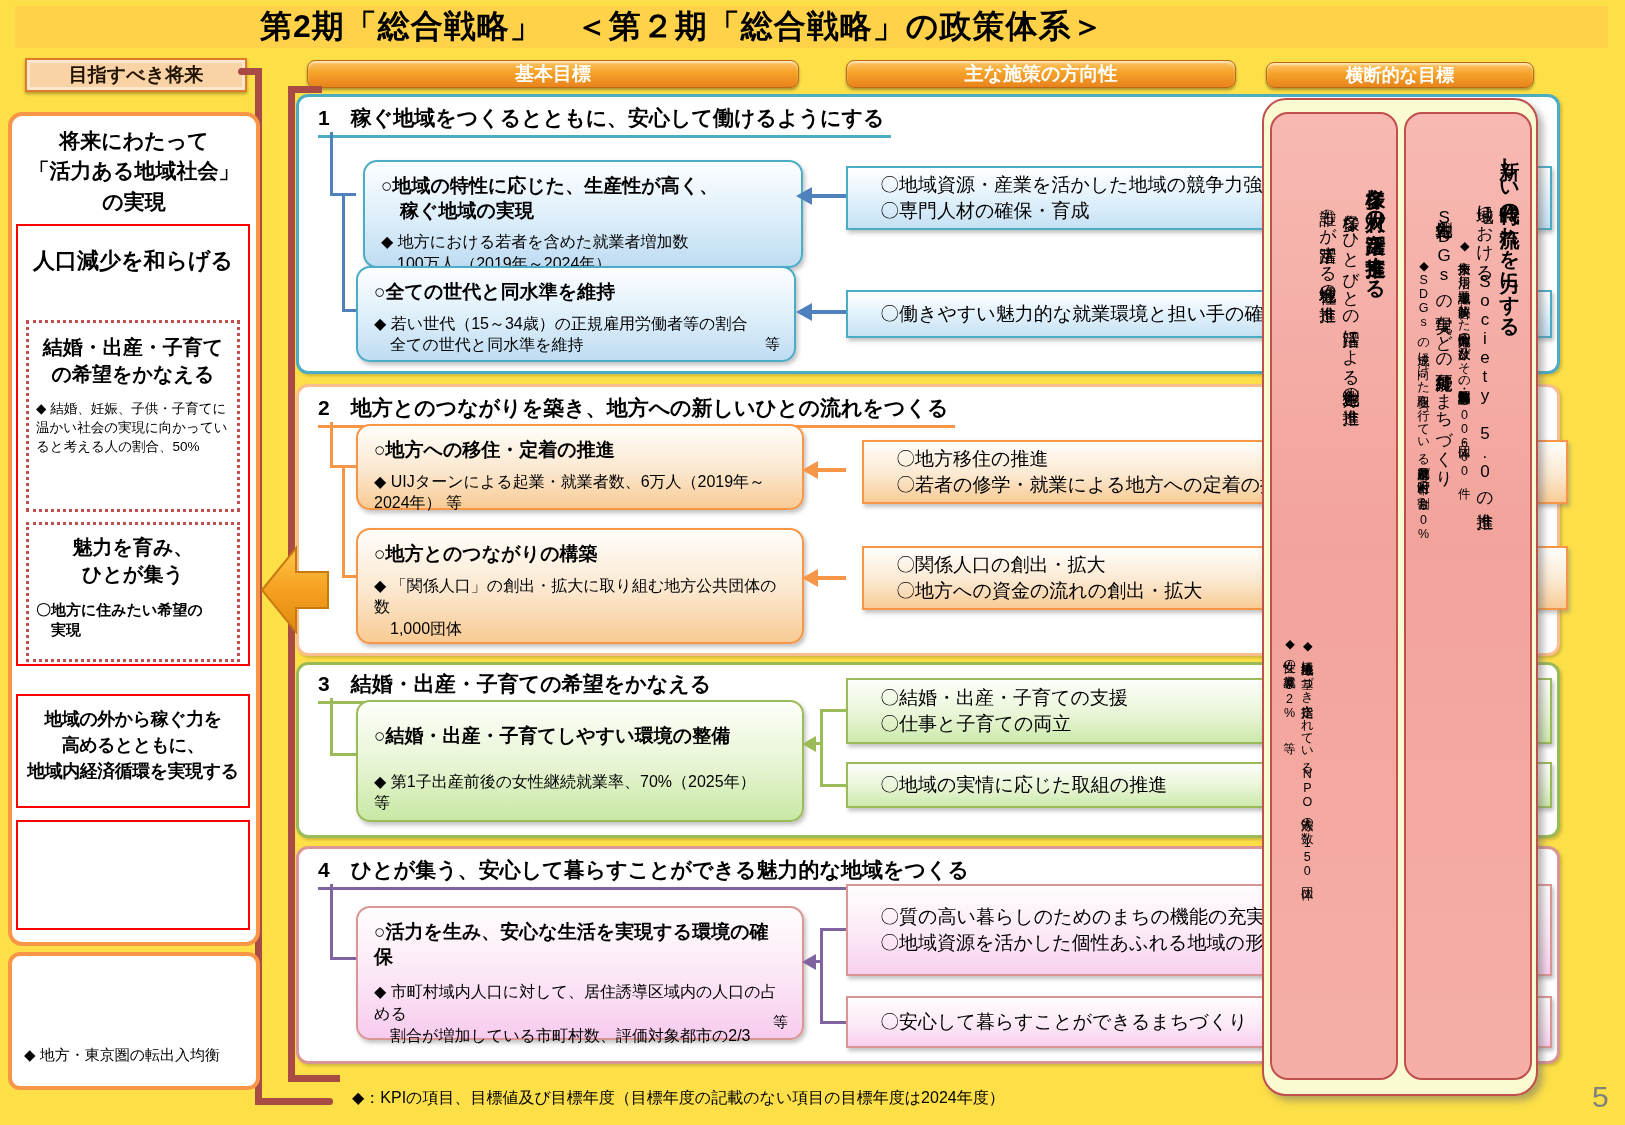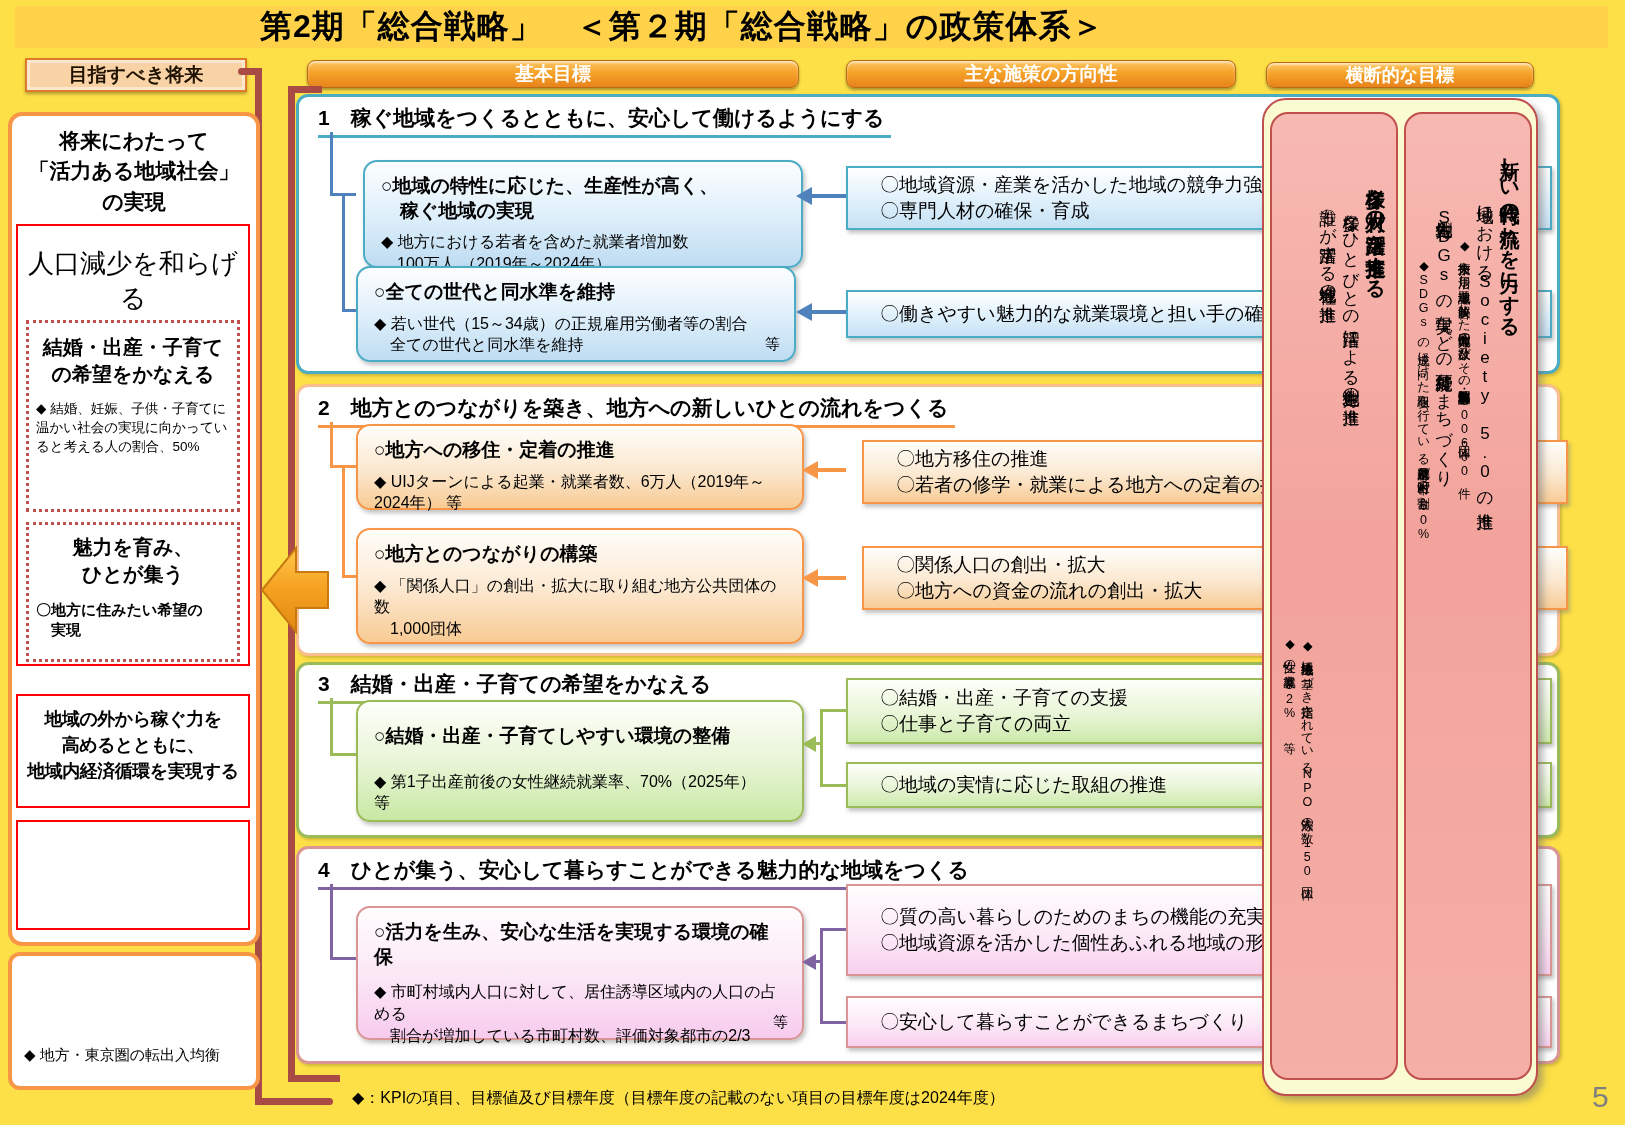--- a/index.html
+++ b/index.html
@@ -61,21 +61,21 @@
   <div class="abs maroon" style="left:288px;top:86px;width:34px;height:7px;border-radius:4px 0 0 0;"></div>
   <div class="abs maroon" style="left:288px;top:86px;width:7px;height:996px;"></div>
   <div class="abs maroon" style="left:288px;top:1075px;width:52px;height:7px;border-radius:0 0 0 4px;"></div>
 
   <div class="abs" style="left:8px;top:112px;width:252px;height:834px;border:4px solid #F79646;border-radius:14px;background:#fff;"></div>
   <div class="abs pre" style="left:14px;top:126px;width:240px;font-size:21px;font-weight:bold;text-align:center;line-height:1.45;">将来にわたって
 「活力ある地域社会」
 の実現</div>
 
   <div class="abs" style="left:16px;top:224px;width:234px;height:442px;border:2px solid #FF0000;background:#fff;"></div>
-  <div class="abs" style="left:16px;top:246px;width:234px;font-size:26px;font-weight:normal;text-align:center;">人口減少を和らげる</div>
+  <div class="abs" style="left:16px;top:246px;width:234px;font-size:22px;font-weight:bold;text-align:center;">人口減少を和らげる</div>
 
   <div class="abs" style="left:26px;top:320px;width:214px;height:192px;border:3px dotted #C0504D;background:#fff;"></div>
   <div class="abs pre" style="left:30px;top:334px;width:206px;font-size:20px;font-weight:bold;text-align:center;line-height:1.35;">結婚・出産・子育て
 の希望をかなえる</div>
   <div class="abs" style="left:36px;top:400px;width:194px;font-size:13.5px;line-height:1.4;">◆ 結婚、妊娠、子供・子育てに温かい社会の実現に向かっていると考える人の割合、50%</div>
 
   <div class="abs" style="left:26px;top:522px;width:214px;height:140px;border:3px dotted #C0504D;background:#fff;"></div>
   <div class="abs pre" style="left:30px;top:534px;width:206px;font-size:20px;font-weight:bold;text-align:center;line-height:1.35;">魅力を育み、
 ひとが集う</div>
   <div class="abs pre" style="left:36px;top:600px;width:200px;font-size:15px;font-weight:bold;line-height:1.35;">〇地方に住みたい希望の

